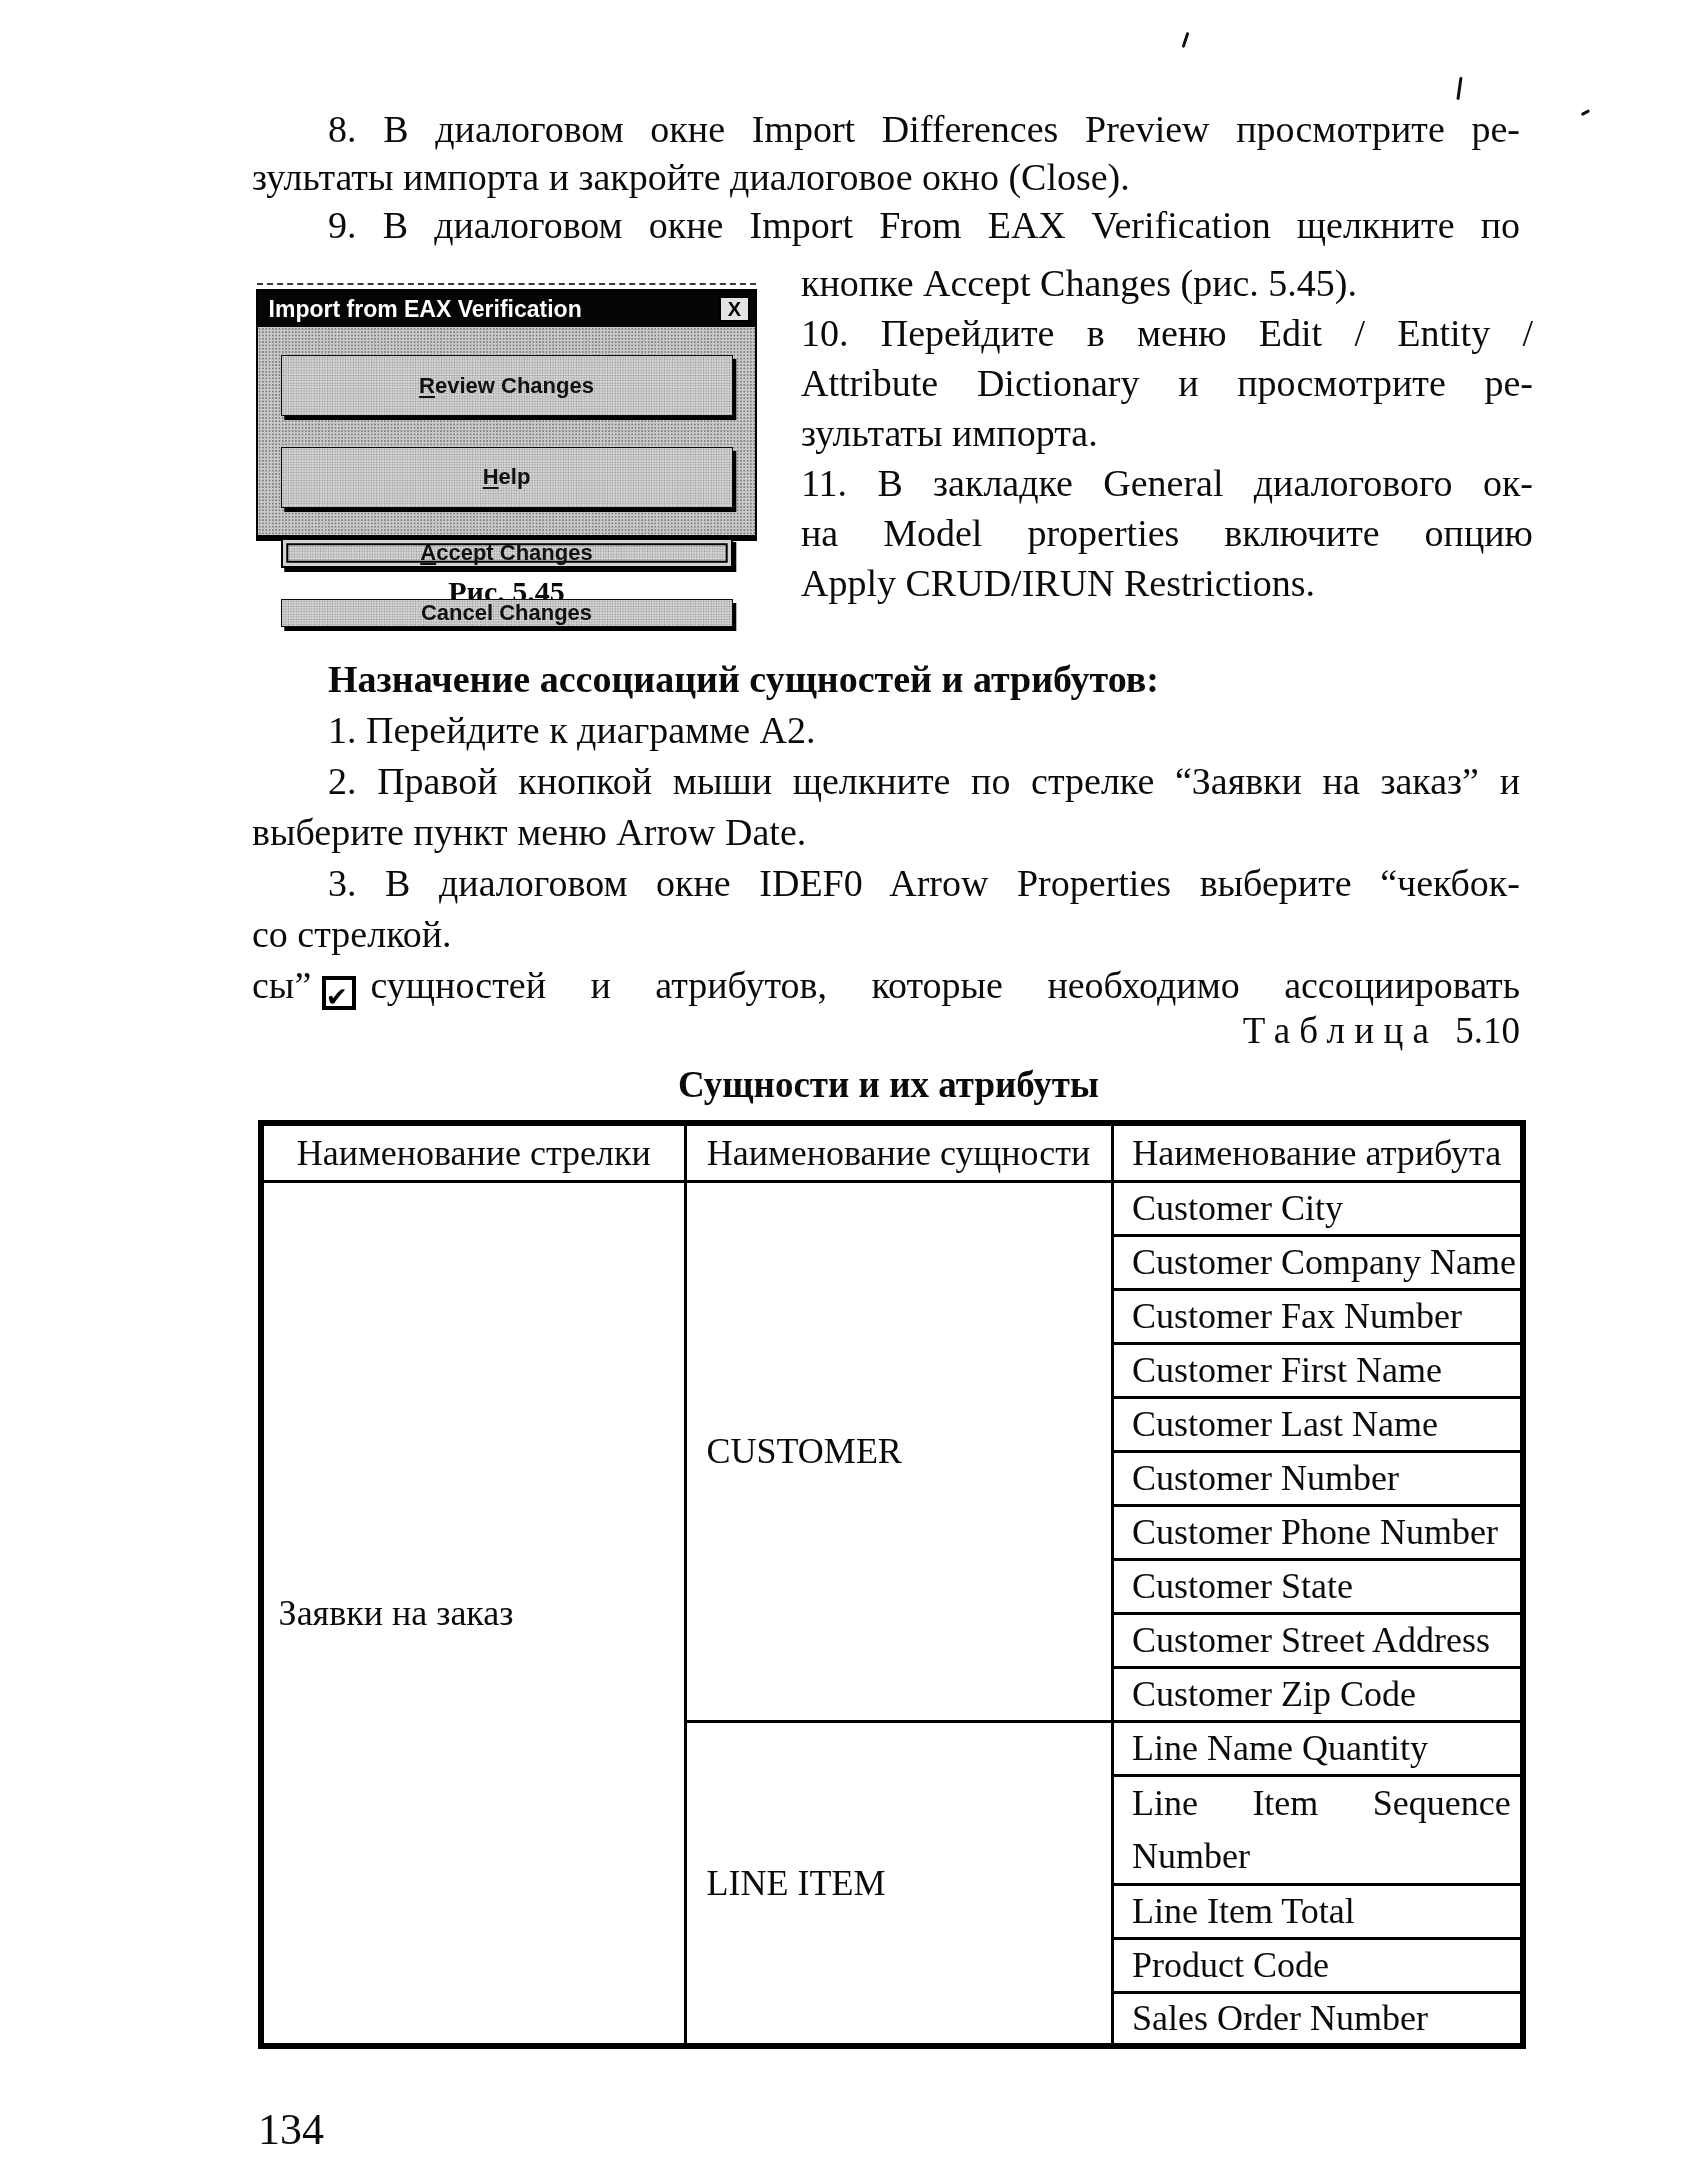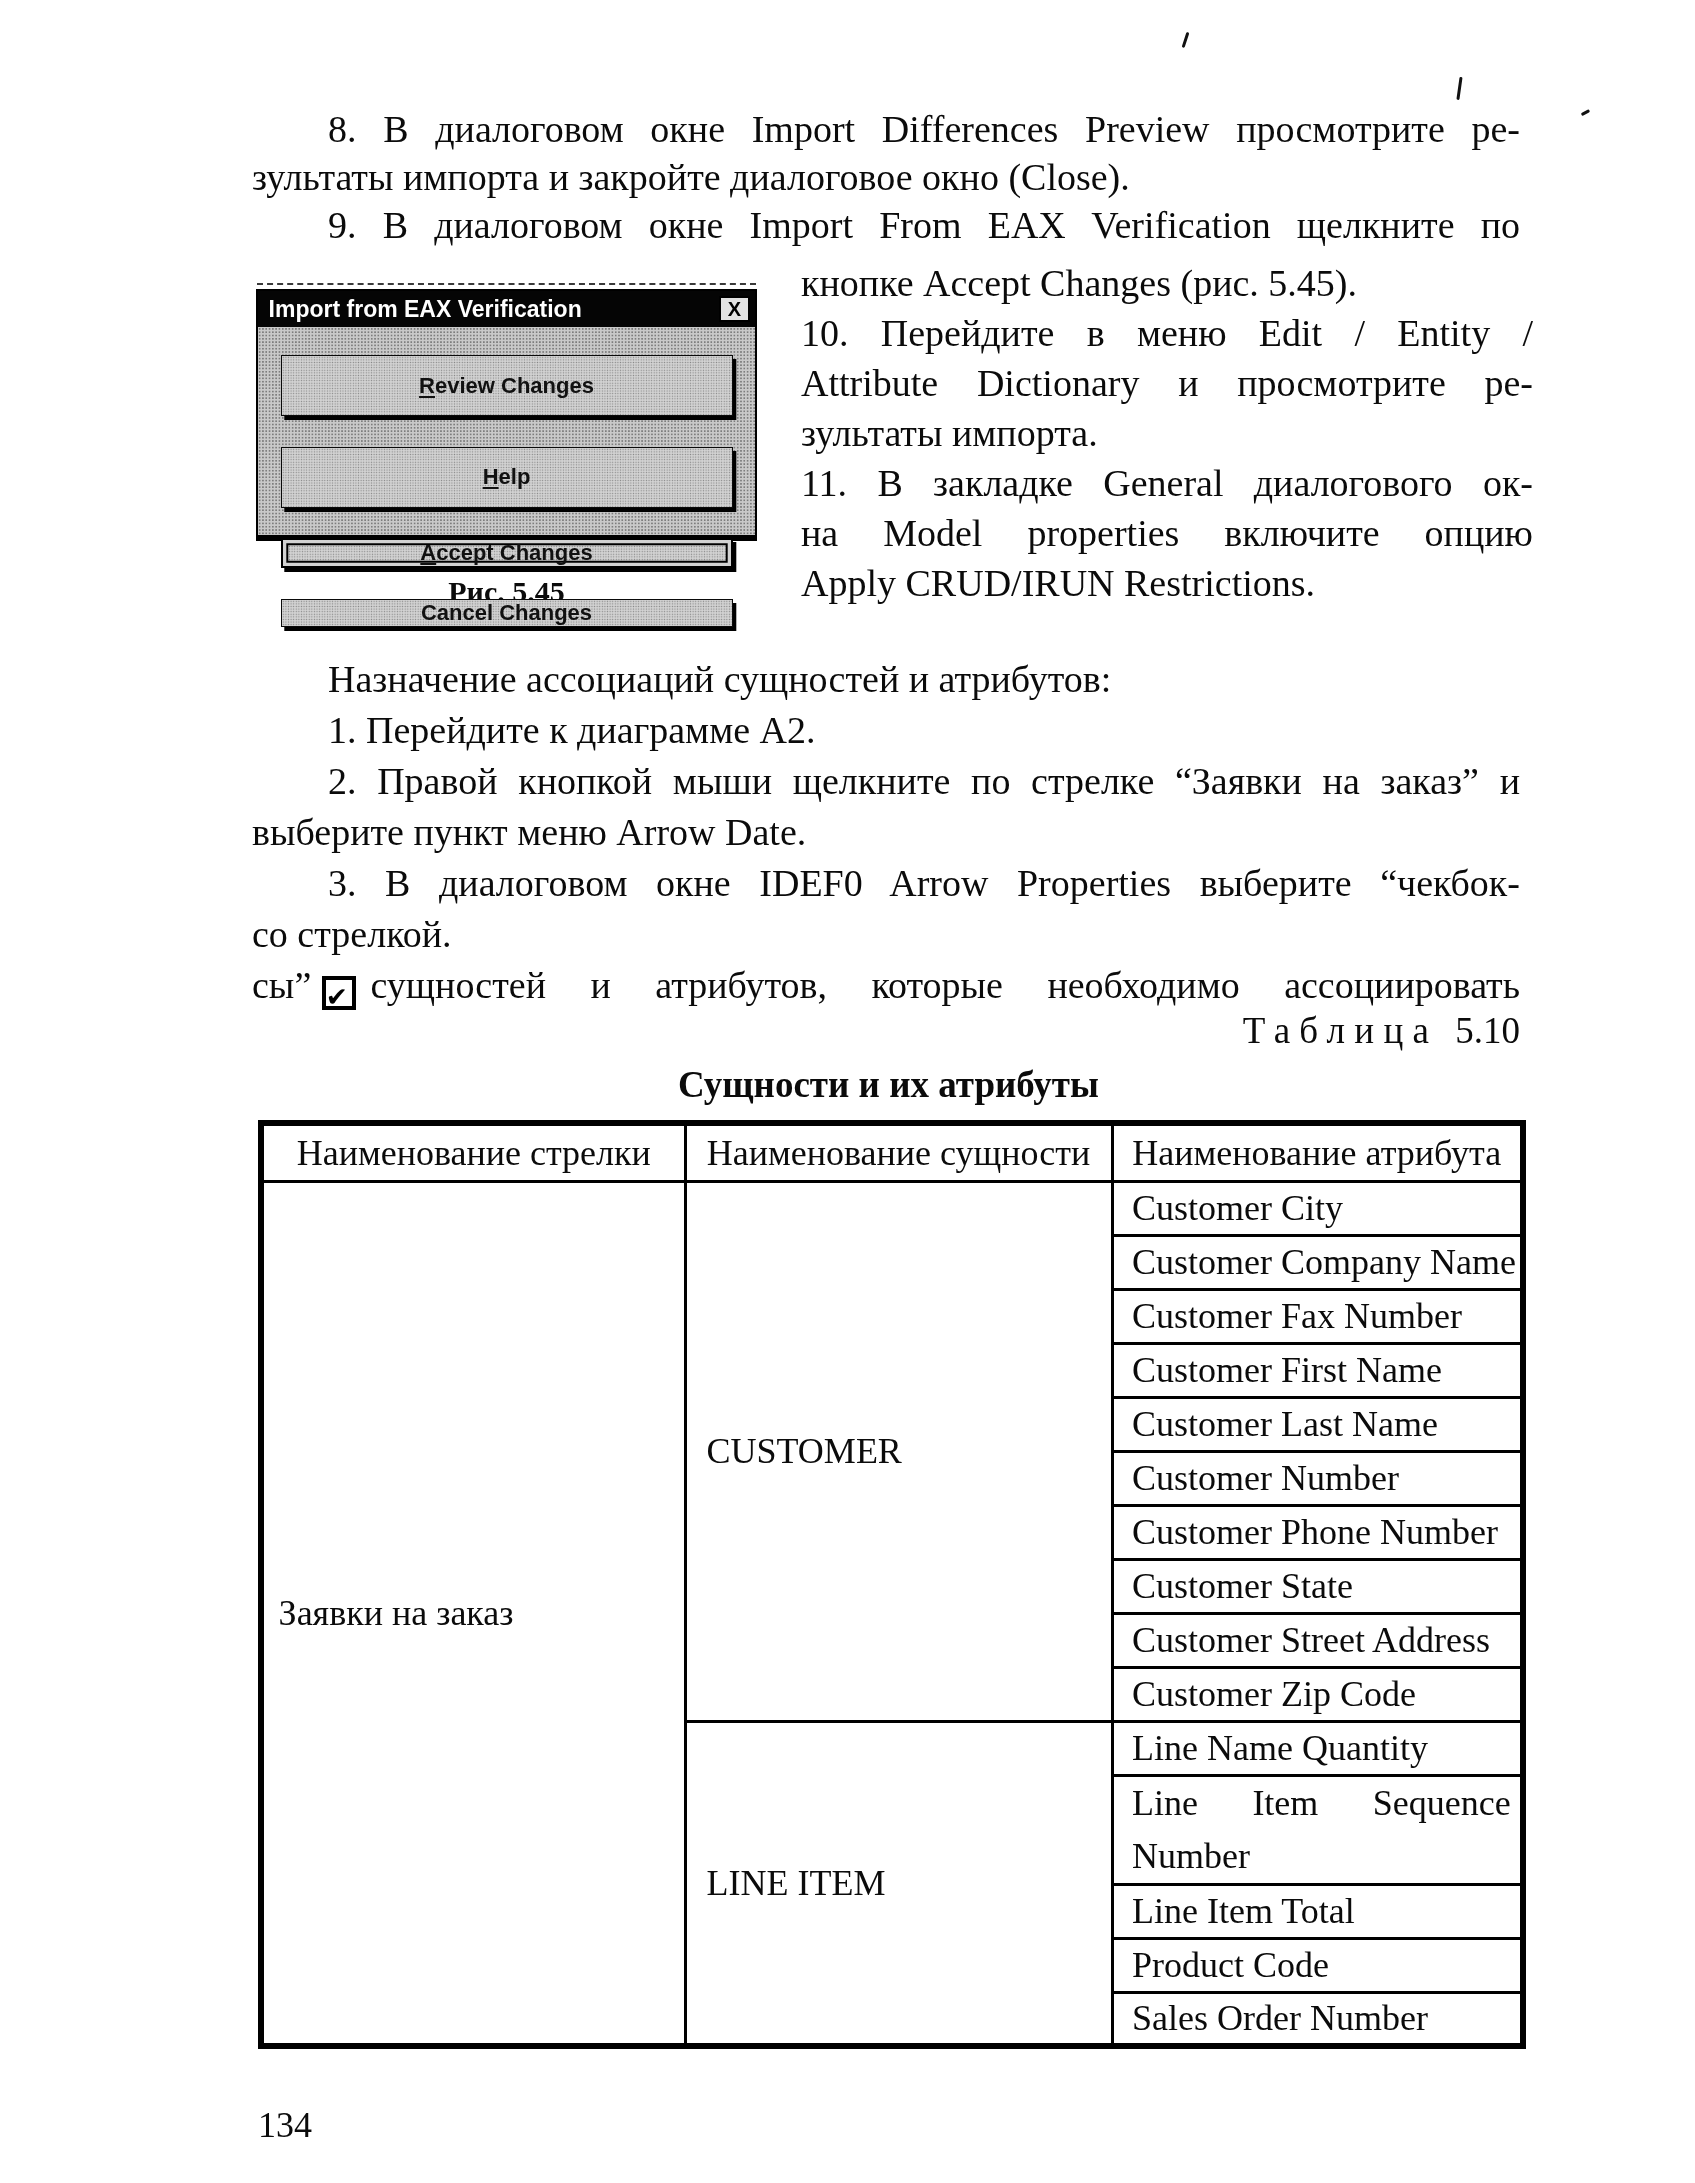--- a/index.html
+++ b/index.html
@@ -3,21 +3,21 @@
 <meta charset="utf-8">
 <style>
   html,body{margin:0;padding:0;background:#e8e8e8;}
   .page{position:relative;width:1695px;height:2183px;background:#ffffff;overflow:hidden;
         font-family:"Liberation Serif","DejaVu Serif",serif;color:#0b0b0b;}
 
   
   .tline{line-height:48px;font-size:38px;white-space:nowrap;}
   .indent{text-indent:76px;}
   .j{text-align:justify;text-align-last:justify;}
-  .bold{font-weight:normal;}
+  .bold{font-weight:bold;}
 
   
   .intro{position:absolute;left:252px;top:105px;width:1268px;}
   .intro .tline{white-space:normal;}
 
   
   .figure{position:absolute;left:256px;top:289px;width:501px;}
   .dialog{position:relative;width:501px;height:252px;box-sizing:border-box;
           border:2px solid #000;border-bottom:6px solid #000;
           background-color:#c9c9c9;
@@ -73,21 +73,21 @@
   table.entities{border:6px solid #000;}
   th.hdr{height:58px;font-weight:normal;text-align:center;vertical-align:middle;
           white-space:nowrap;padding:0 2.6px;}
   td.attr-cell{height:54px;vertical-align:middle;text-align:left;
           padding:0 9.3px 0 18.5px;white-space:nowrap;}
   td.attr-cell.wrap{height:109px;white-space:normal;text-align:justify;line-height:53px;}
   td.entity-cell{vertical-align:middle;text-align:left;padding-left:20px;white-space:nowrap;}
   td.arrow-cell{vertical-align:middle;text-align:left;padding-left:14.6px;white-space:nowrap;}
 
   
-  .page-number{position:absolute;left:258px;top:2104px;font-size:36px;}
+  .page-number{position:absolute;left:258px;top:2104px;font-size:44px;}
 
   
   .speck{position:absolute;background:#111;}
   .speck.s1{left:1184px;top:32px;width:3.3px;height:16px;transform:rotate(18deg);border-radius:2px;}
   .speck.s2{left:1458px;top:77px;width:3.3px;height:22.5px;transform:rotate(8deg);border-radius:1.3px;}
   .speck.s3{left:1581px;top:111px;width:9.3px;height:3.3px;transform:rotate(-28deg);border-radius:1.3px;}
 </style>
 </head>
 <body>
 

